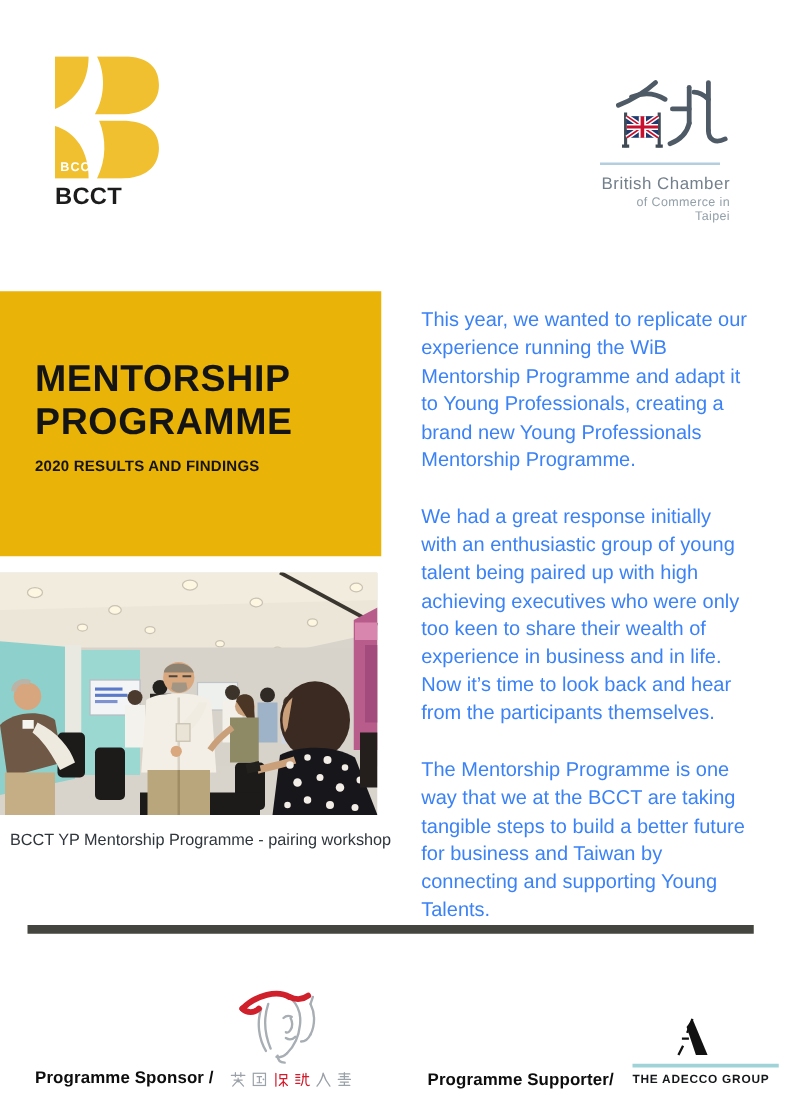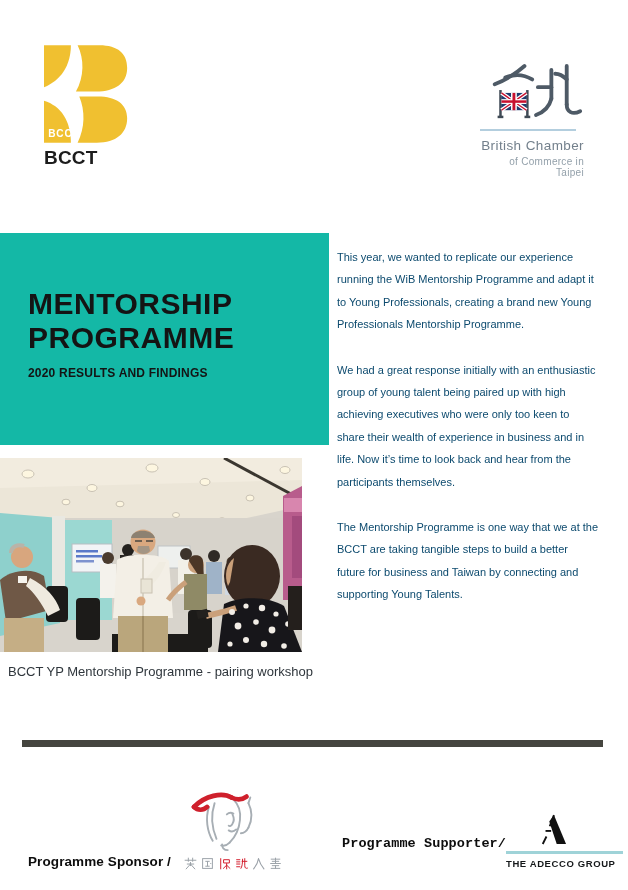--- a/index.html
+++ b/index.html
@@ -13,41 +13,41 @@
   .brand-word{left:44px;top:148px;font-weight:800;font-size:19px;line-height:19px;
     color:#1c1c1c;letter-spacing:0.2px;}
 
   
   .chamber{left:480px;top:62px;width:104px;text-align:right;}
   .chamber-line{width:96px;height:2px;background:#b3cede;margin:5px 0 7px 0;}
   .chamber-name{font-size:13.5px;color:#73808c;letter-spacing:0.4px;}
   .chamber-sub{font-size:10px;color:#93a0aa;margin-top:3px;letter-spacing:0.3px;}
 
   
-  .hero{left:0;top:233px;width:305px;height:212px;background:#14b8a6;padding-left:24px;}
+  .hero{left:0;top:233px;width:305px;height:212px;background:#eab308;}
   .hero-inner{position:absolute;left:28px;top:54px;}
   .hero-title{font-size:30px;font-weight:800;color:#141414;line-height:34px;letter-spacing:0.5px;}
   .hero-sub{font-size:12px;font-weight:800;color:#141414;margin-top:11px;letter-spacing:0.2px;}
 
   
   .photo{left:0;top:458px;width:302px;height:194px;display:block;}
   .caption{left:8px;top:664px;font-size:13px;color:#2f363c;}
 
   
-  .bodycol{left:337px;top:246px;width:262px;color:#0c4a6e;font-size:11px;line-height:22.4px;}
+  .bodycol{left:337px;top:246px;width:262px;color:#3b82f6;font-size:16px;line-height:22.4px;}
   .bodycol p{margin:0 0 23px 0;}
   .bodycol p:last-child{margin-top:17px;}
 
   
   .divider{left:22px;top:740px;width:581px;height:7px;background:#45453F;}
 
   
   .foot-label{font-weight:700;font-size:13.5px;color:#0d0d0d;letter-spacing:0.1px;}
   .sponsor-label{left:28px;top:854px;}
-  .supporter-label{left:342px;top:836px;font-family:Liberation Mono, monospace;}
+  .supporter-label{left:342px;top:856px;}
   .pru-face{left:186px;top:790px;}
   .pru-cjk{left:184px;top:857px;display:flex;gap:4px;align-items:center;}
   .adecco-a{left:539px;top:814px;}
   .adecco-line{left:506px;top:851px;width:117px;height:3px;background:#9FD3D8;}
   .adecco-word{left:506px;top:858px;width:117px;text-align:left;font-weight:700;
     font-size:9.5px;letter-spacing:0.6px;color:#15181a;}
 </style>
 </head>
 <body>
 

